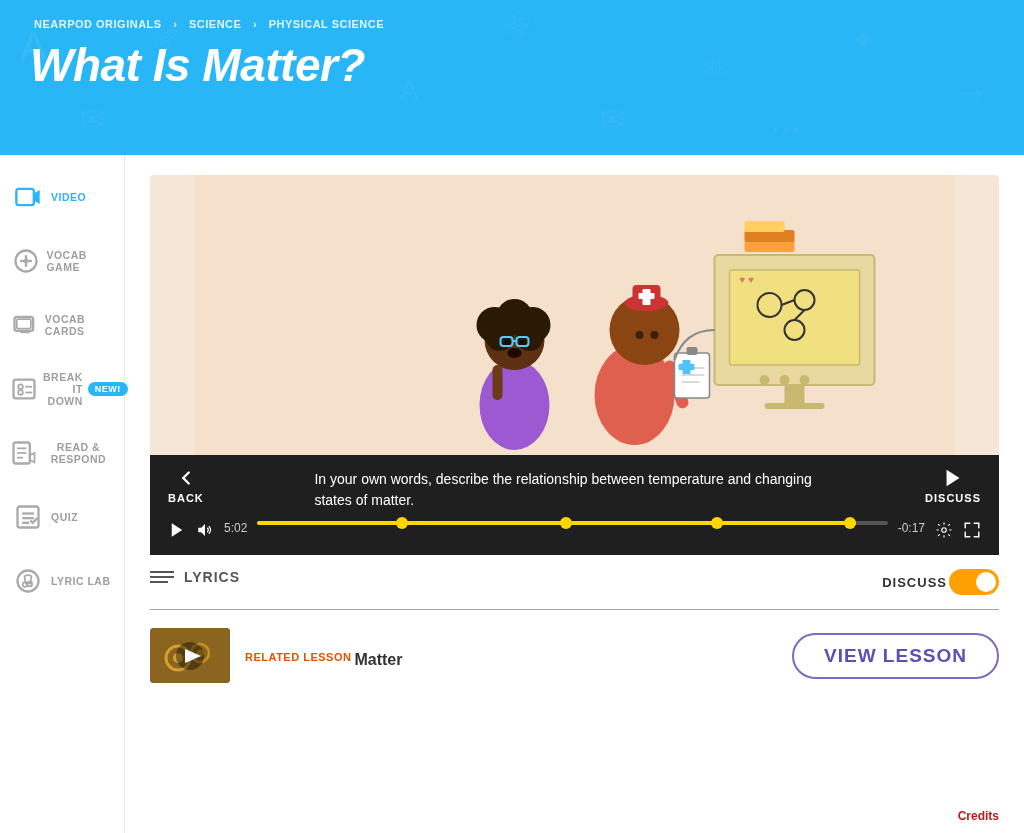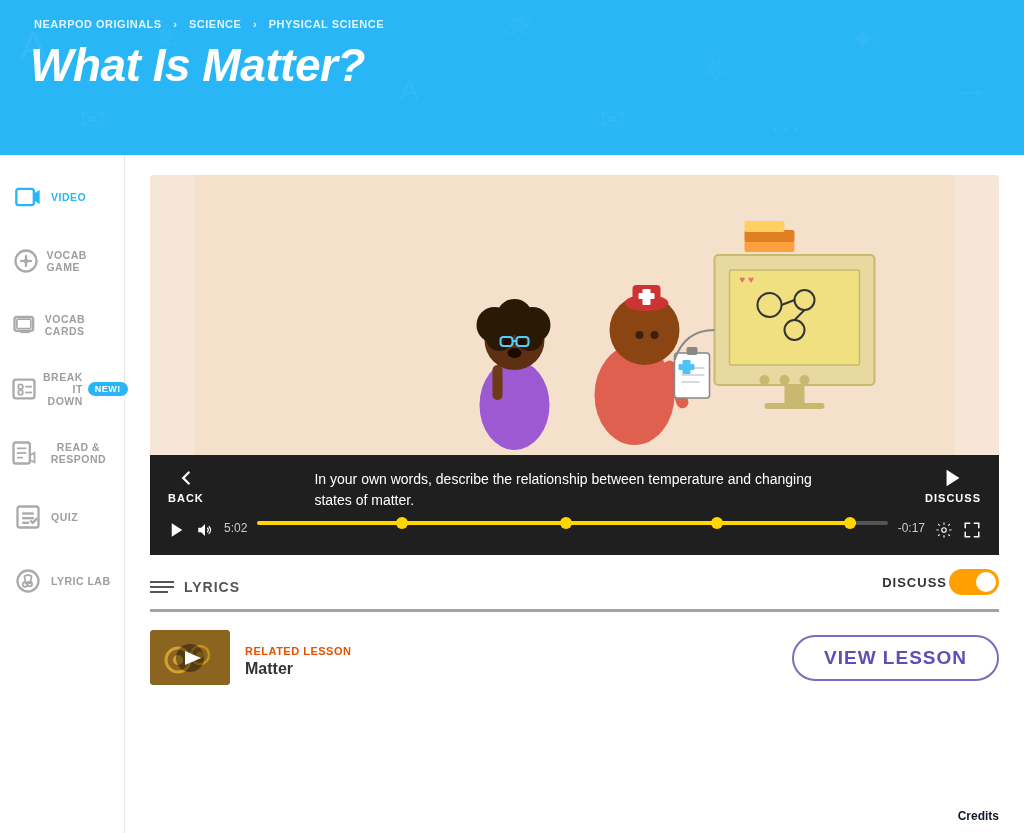--- a/index.html
+++ b/index.html
@@ -214,24 +214,24 @@
     .dot2 { left: 48%; }
     .dot3 { left: 72%; }
     .dot4 { left: 93%; }
     .time-display { font-size: 12px; color: #ccc; white-space: nowrap; }
     .ctrl-icon { color: #ccc; font-size: 16px; cursor: pointer; }
     .ctrl-icon svg { width: 18px; height: 18px; }
 
     
     .lyrics-bar {
       display: flex;
-      align-items: flex-end;
+      align-items: flex-start;
       justify-content: space-between;
       padding: 14px 0;
-      border-bottom: 3px solid #a3a3a3;
+      border-bottom: 1px solid #a3a3a3;
     }
     .lyrics-left {
       display: flex;
       align-items: center;
       gap: 10px;
       color: #555;
       font-size: 14px;
       font-weight: 700;
       letter-spacing: 1px;
       text-transform: uppercase;
@@ -279,21 +279,21 @@
       position: relative;
     }
     .related-thumb-inner {
       width: 100%;
       height: 100%;
       background: linear-gradient(135deg, #8B6914 0%, #5c4a1e 50%, #7a5c2e 100%);
       display: flex;
       align-items: center;
       justify-content: center;
     }
-    .related-info { display: flex; flex-direction: column; gap: 3px; margin-top: 8px; }
+    .related-info { display: flex; flex-direction: row; gap: 3px; margin-top: 8px; }
     .related-label {
       font-size: 11px;
       font-weight: 800;
       color: #e65100;
       letter-spacing: 0.5px;
       text-transform: uppercase;
     }
     .related-title {
       font-size: 16px;
       font-weight: 700;
@@ -311,21 +311,21 @@
       cursor: pointer;
       text-transform: uppercase;
     }
 
     
     .credits-bar {
       position: absolute;
       bottom: 10px;
       right: 25px;
       font-size: 12px;
-      color: #0f172a;
+      color: #b91c1c;
       font-weight: 600;
     }
   </style>
 </head>
 <body>
 
 <div class="hero">
   <div class="hero-bg-icons">
     
     <svg width="100%" height="100%" viewBox="0 0 1024 155" xmlns="http://www.w3.org/2000/svg">

